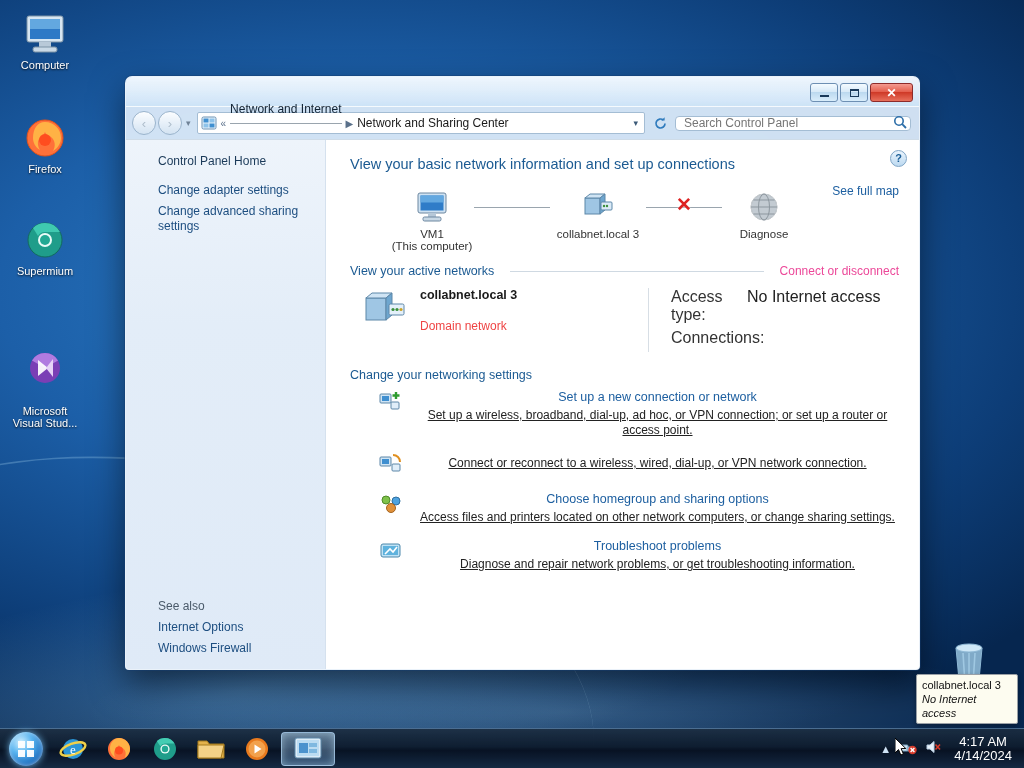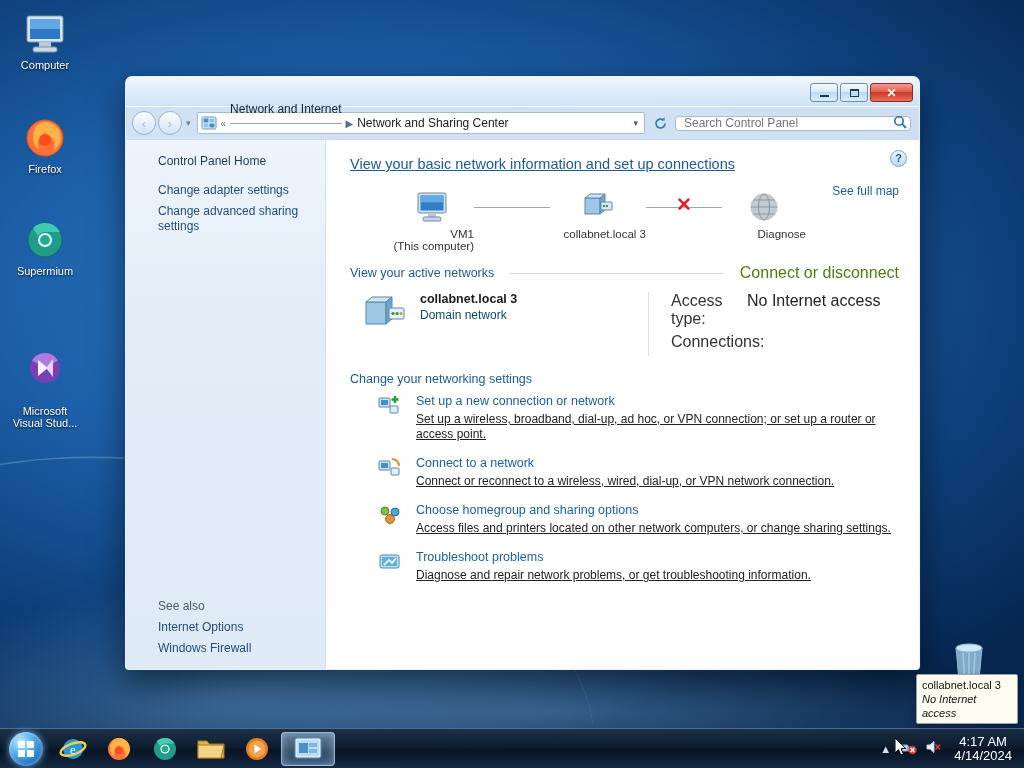--- a/index.html
+++ b/index.html
@@ -131,55 +131,55 @@
   .side-bottom{ margin-top:auto; }
   .see-also{ padding:0 10px 4px 32px; color:#4a5a6a;}
   .content{
     flex:1; background:#fff; position:relative; padding:16px 20px 0 24px; min-width:0; overflow:hidden;
   }
   .help-ico{
     position:absolute; right:12px; top:10px; width:17px;height:17px;border-radius:50%;
     background:linear-gradient(to bottom,#eaf4fd,#bcd9f0); border:1px solid #7fa5c6;
     color:#1a5d96; font-size:11px; font-weight:bold; text-align:center; line-height:15px;
   }
-  .h1{ font-size:14.5px; color:#1b5a92; margin:0 0 14px 0; font-weight:normal;text-decoration:underline;}
+  .h1{ font-size:14.5px; color:#1b5a92; margin:0 0 14px 0; font-weight:normal;}
   .maplink{ position:absolute; right:20px; top:44px; color:#1d5fa0; font-size:12px; cursor:pointer;}
 
   .topomap{ display:flex; align-items:flex-start; padding:0 0 6px 40px; gap:0;}
-  .node{ width:84px; text-align:right; font-size:11.5px; color:#333;}
+  .node{ width:84px; text-align:center; font-size:11.5px; color:#333;}
   .node .ic{ height:42px; display:flex;align-items:center;justify-content:center;}
   .link{ flex:0 0 76px; height:42px; position:relative;}
   .link:after{
     content:""; position:absolute; left:0; right:0; top:21px; height:1px; background:#9aa5ae;
   }
   .link.broken:before{
     content:"✕"; position:absolute; left:50%; top:7px; transform:translateX(-50%);
     color:#d22; font-size:19px; font-weight:bold; z-index:2; text-shadow:0 0 2px #fff;
   }
 
   .sec-head{
     display:flex; align-items:center; gap:16px; margin:6px 0 8px 0;
     color:#1b5a92; font-size:12.5px;
   }
   .sec-head .rule{ flex:1; height:1px; background:#cfd9e2;}
-  .sec-head .right{ color:#4d7c0f; font-size:16px; cursor:pointer;}
+  .sec-head .right{ color:#ec4899; font-size:12px; cursor:pointer;}
 
   .netrow{ display:flex; padding:2px 0 14px 12px;}
   .netleft{ display:flex; gap:12px; align-items:flex-start; width:286px;}
   .netinfo .nm{ font-weight:bold; color:#1a1a1a; font-size:12.5px; }
-  .netinfo .sub{ color:#0c4a6e; font-size:12px; margin-top:2px;}
+  .netinfo .sub{ color:#ef4444; font-size:12px; margin-top:17px;}
   .netdivider{ width:1px; background:#d7dee5; margin:0 22px 0 0;}
   .netright{ font-size:16px; color:#222;}
   .kv{ display:flex; margin-bottom:5px;}
   .kv .k{ width:76px; color:#333;}
   .kv .v{ color:#222;}
   .kv .v.link{ color:#1d5fa0; cursor:pointer; display:flex; align-items:center; gap:4px;}
 
   .settings-head{ color:#1b5a92; font-size:12.5px; margin:2px 0 8px 0;}
-  .task{ display:flex; gap:12px; margin:0 0 14px 28px;}
+  .task{ display:flex; gap:12px; margin:0 0 14px 28px;text-align:center;}
   .task .ic{ width:26px; flex:0 0 26px; padding-top:1px;}
   .task .tx{ flex:1;}
   .task .tl{ color:#1d5fa0; font-size:12.5px; cursor:pointer;}
   .task .td{ color:#222; font-size:12px; margin-top:4px; line-height:15px;text-decoration:underline;}
 
   
   .taskbar{
     position:absolute; left:0; bottom:0; width:1024px; height:40px;
     background:linear-gradient(to bottom, rgba(28,46,66,0.93) 0%, rgba(14,28,46,0.95) 45%, rgba(8,18,34,0.97) 55%, rgba(22,42,66,0.95) 100%);
     border-top:1px solid rgba(140,190,240,0.45);
@@ -482,21 +482,20 @@
       <div class="task">
         <div class="ic">
           <svg width="24" height="22" viewBox="0 0 24 22">
             <rect x="1" y="4" width="11" height="9" rx="1" fill="#cfe4f4" stroke="#5d87a8"></rect>
             <rect x="3" y="6" width="7" height="5" fill="#3f8fd0"></rect>
             <rect x="13" y="11" width="8" height="7" rx="1" fill="#e0eef9" stroke="#5d87a8"></rect>
             <path d="M14 2c4 0 7 3 7 7" fill="none" stroke="#e09020" stroke-width="2"></path>
           </svg>
         </div>
         <div class="tx">
-          <div class="tl">Connect to a network</div>
           <div class="td">Connect or reconnect to a wireless, wired, dial-up, or VPN network connection.</div>
         </div>
       </div>
 
       <div class="task">
         <div class="ic">
           <svg width="24" height="22" viewBox="0 0 24 22">
             <circle cx="7" cy="7" r="4" fill="#7fc24a" stroke="#4f8a28"></circle>
             <circle cx="17" cy="8" r="4" fill="#4ea3e0" stroke="#2f6f9f"></circle>
             <circle cx="12" cy="15" r="4.5" fill="#e0913a" stroke="#a5641f"></circle>

